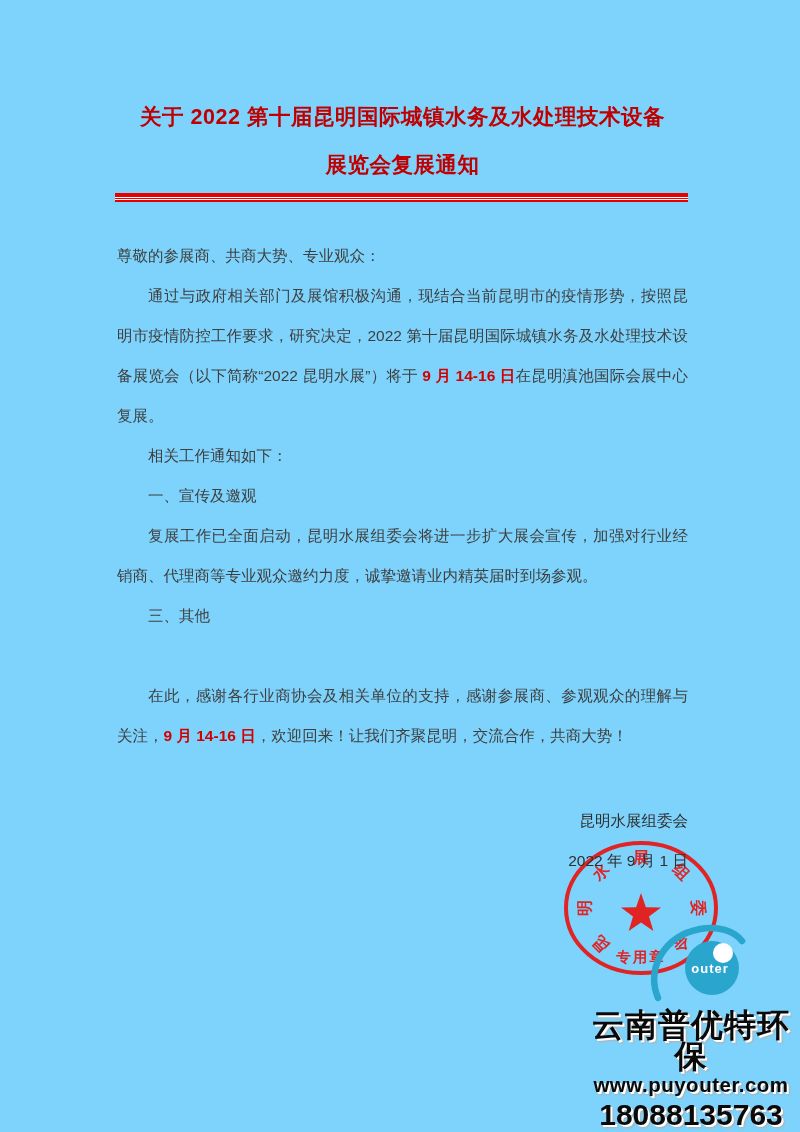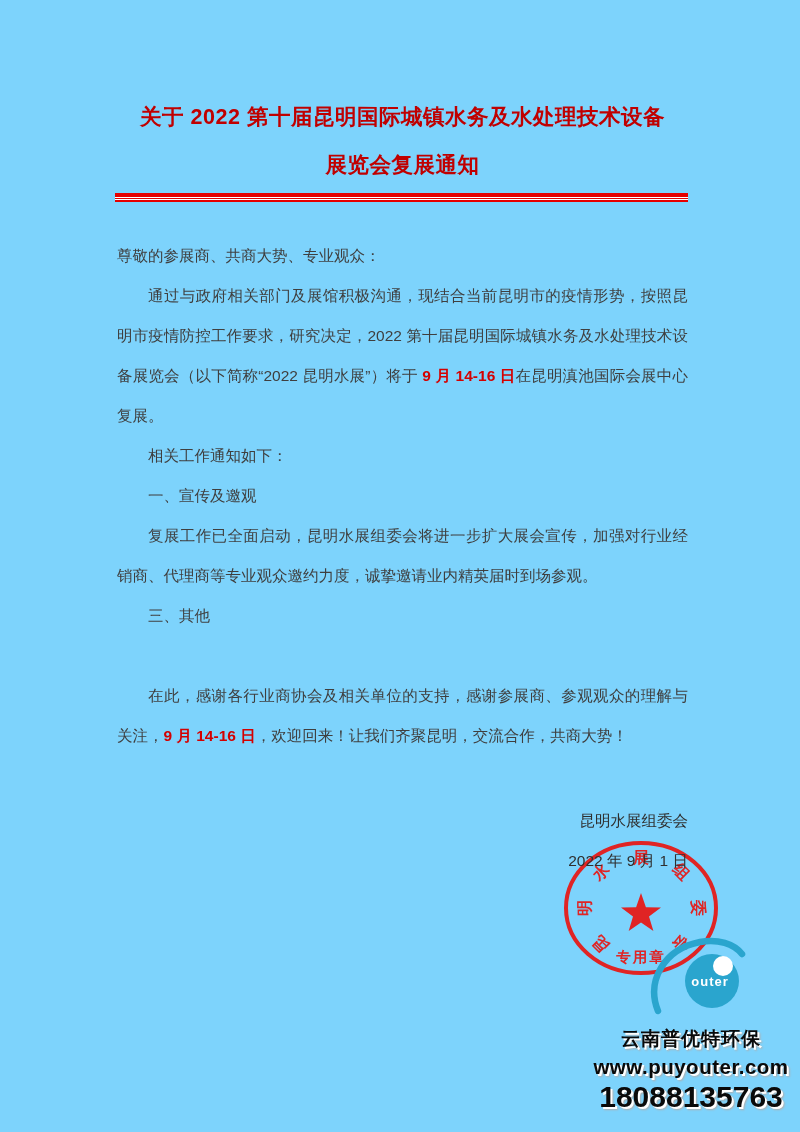--- a/index.html
+++ b/index.html
@@ -45,31 +45,31 @@
     text-anchor: middle; dominant-baseline: central;
     font-family: "Liberation Sans", "DejaVu Sans", sans-serif;
   }
   .stamp-star { fill: #e02424; }
   .stamp-bottom {
     fill: #e02424; font-size: 14.5px; font-weight: bold;
     text-anchor: middle; letter-spacing: 2px;
     font-family: "Liberation Sans", "DejaVu Sans", sans-serif;
   }
 
-  .footer { position: absolute; right: 4px; bottom: 19px; width: 210px; text-align: center; z-index: 3; }
+  .footer { position: absolute; right: 4px; bottom: 1px; width: 210px; text-align: center; z-index: 3; }
   .logo-swirl { display: block; margin: 0 0 2px 58px; }
   .swirl-tail { fill: none; stroke: #2aa5ce; stroke-width: 6.5; stroke-linecap: round; }
   .swirl-disc { fill: #2aa5ce; }
   .swirl-hole { fill: #ffffff; }
   .swirl-text {
     fill: #ffffff; font-size: 13px; font-weight: bold; text-anchor: middle;
     letter-spacing: 1px; font-family: "Liberation Sans", "DejaVu Sans", sans-serif;
   }
   .emboss { color: #0a0a0a; text-shadow: 2px 2px 0 #ffffff, 3px 3px 2px #b0b0b0; }
-  .company { font-size: 19px; font-weight: bold; letter-spacing: 1px; line-height: 31px; }
+  .company { font-size: 32px; font-weight: bold; letter-spacing: 1px; line-height: 31px; }
   .website { font-size: 20.5px; font-weight: bold; letter-spacing: 0.5px; line-height: 26px; }
   .phone   { font-size: 30px; font-weight: bold; line-height: 33px; }
 </style>
 </head>
 <body>
 
 <div class="page">
 
   <div class="title title1">关于 2022 第十届昆明国际城镇水务及水处理技术设备</div>
   <div class="title title2">展览会复展通知</div>

